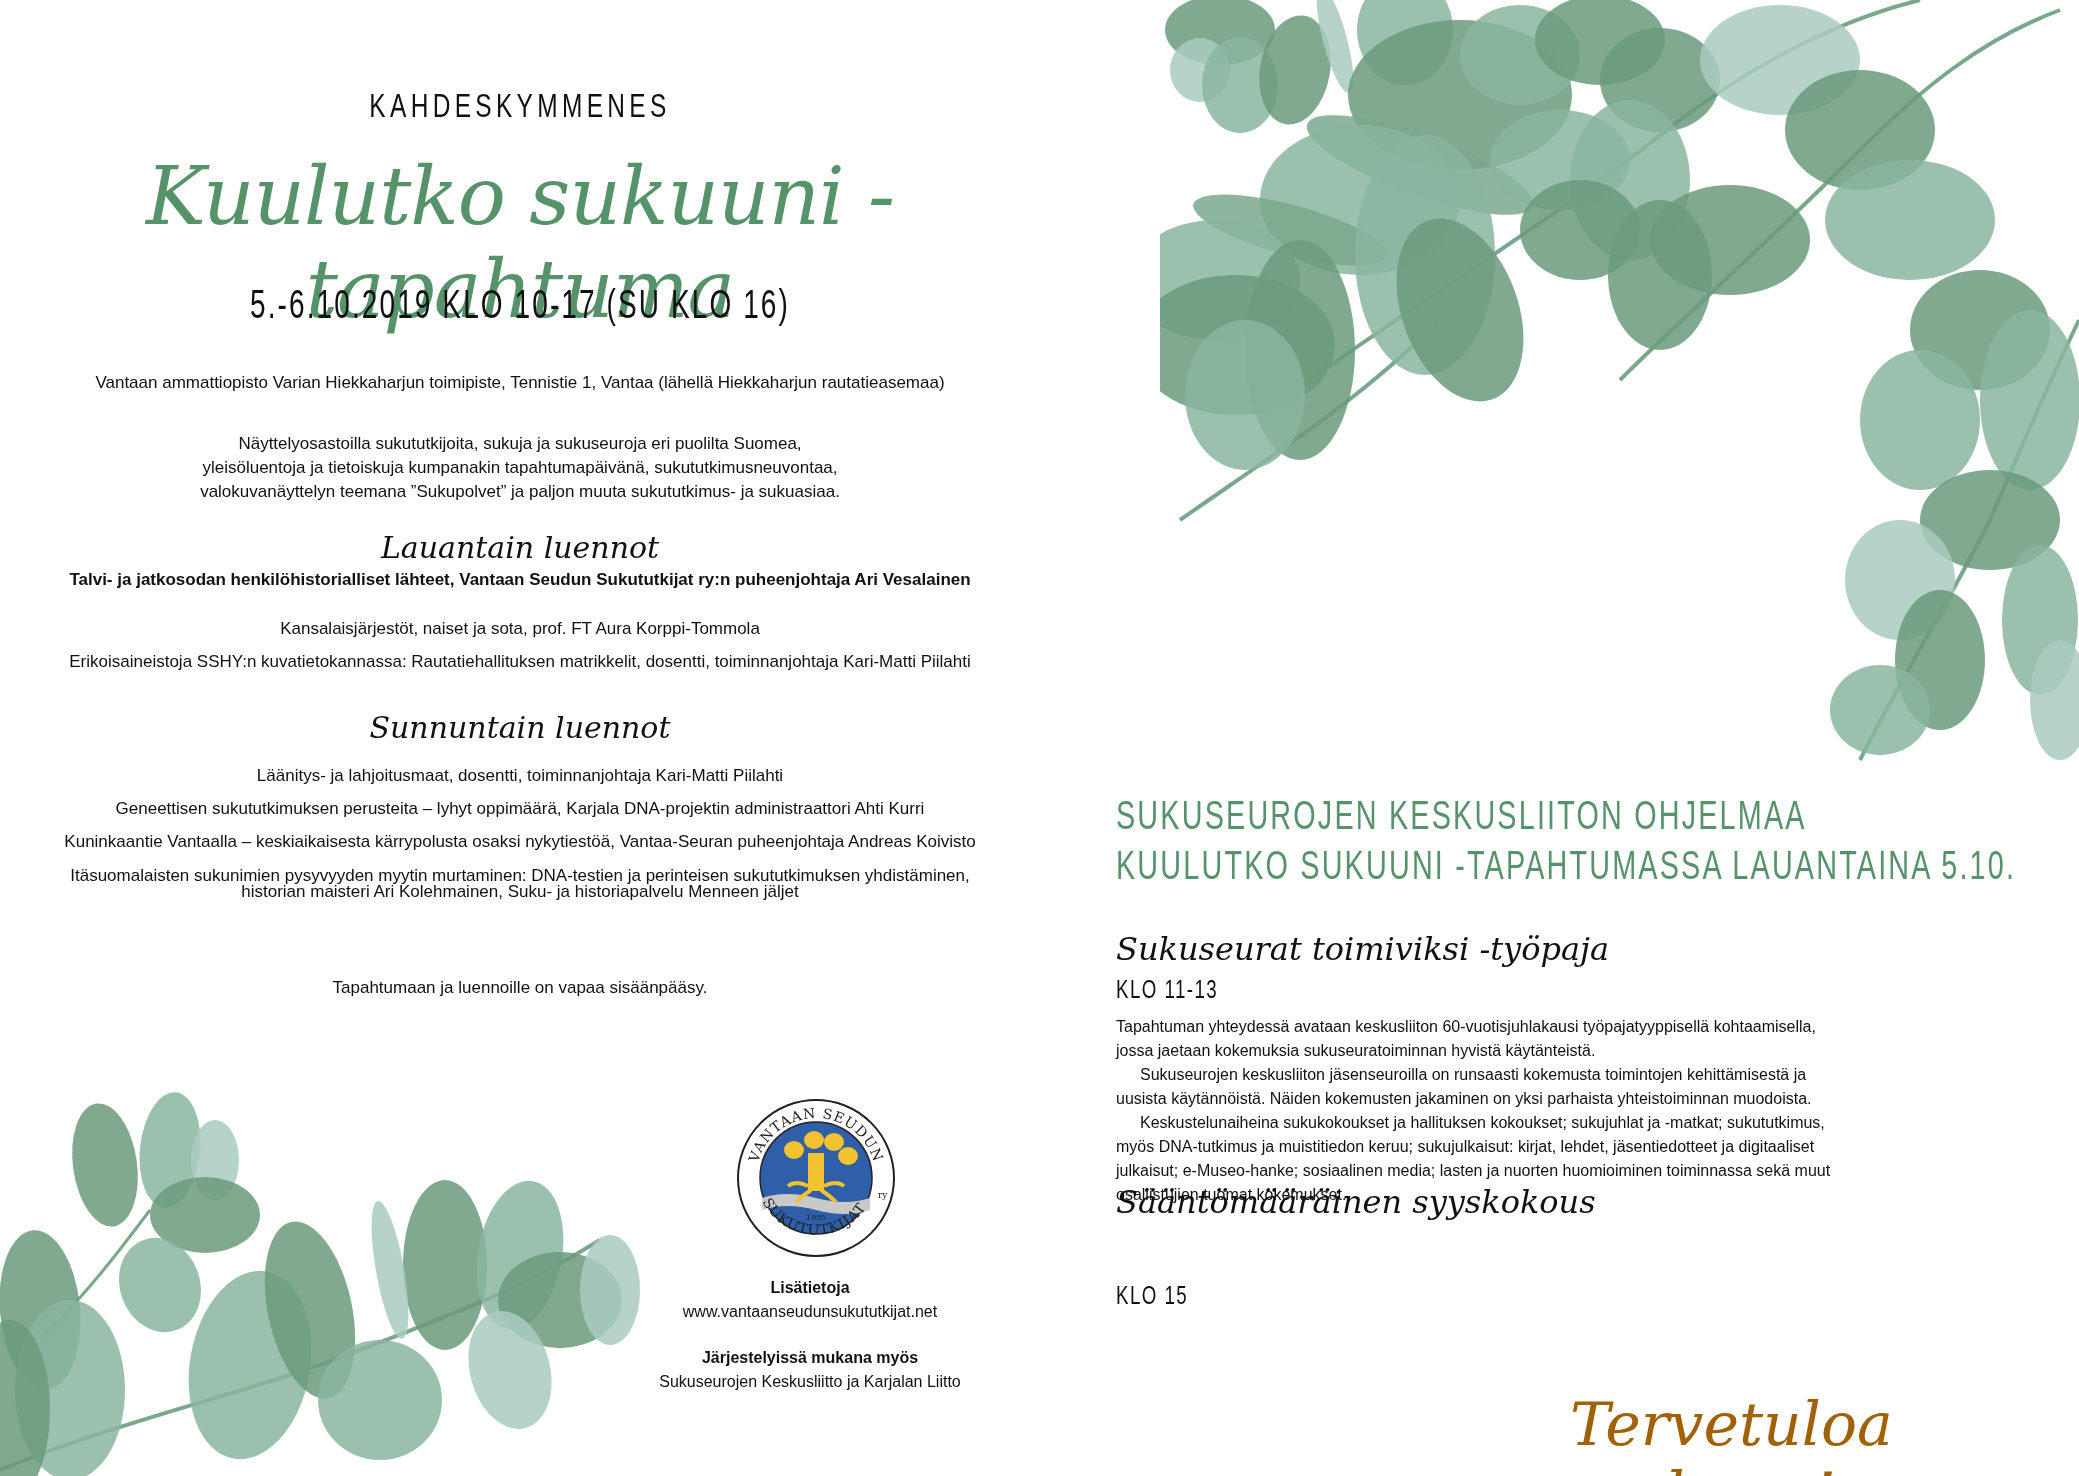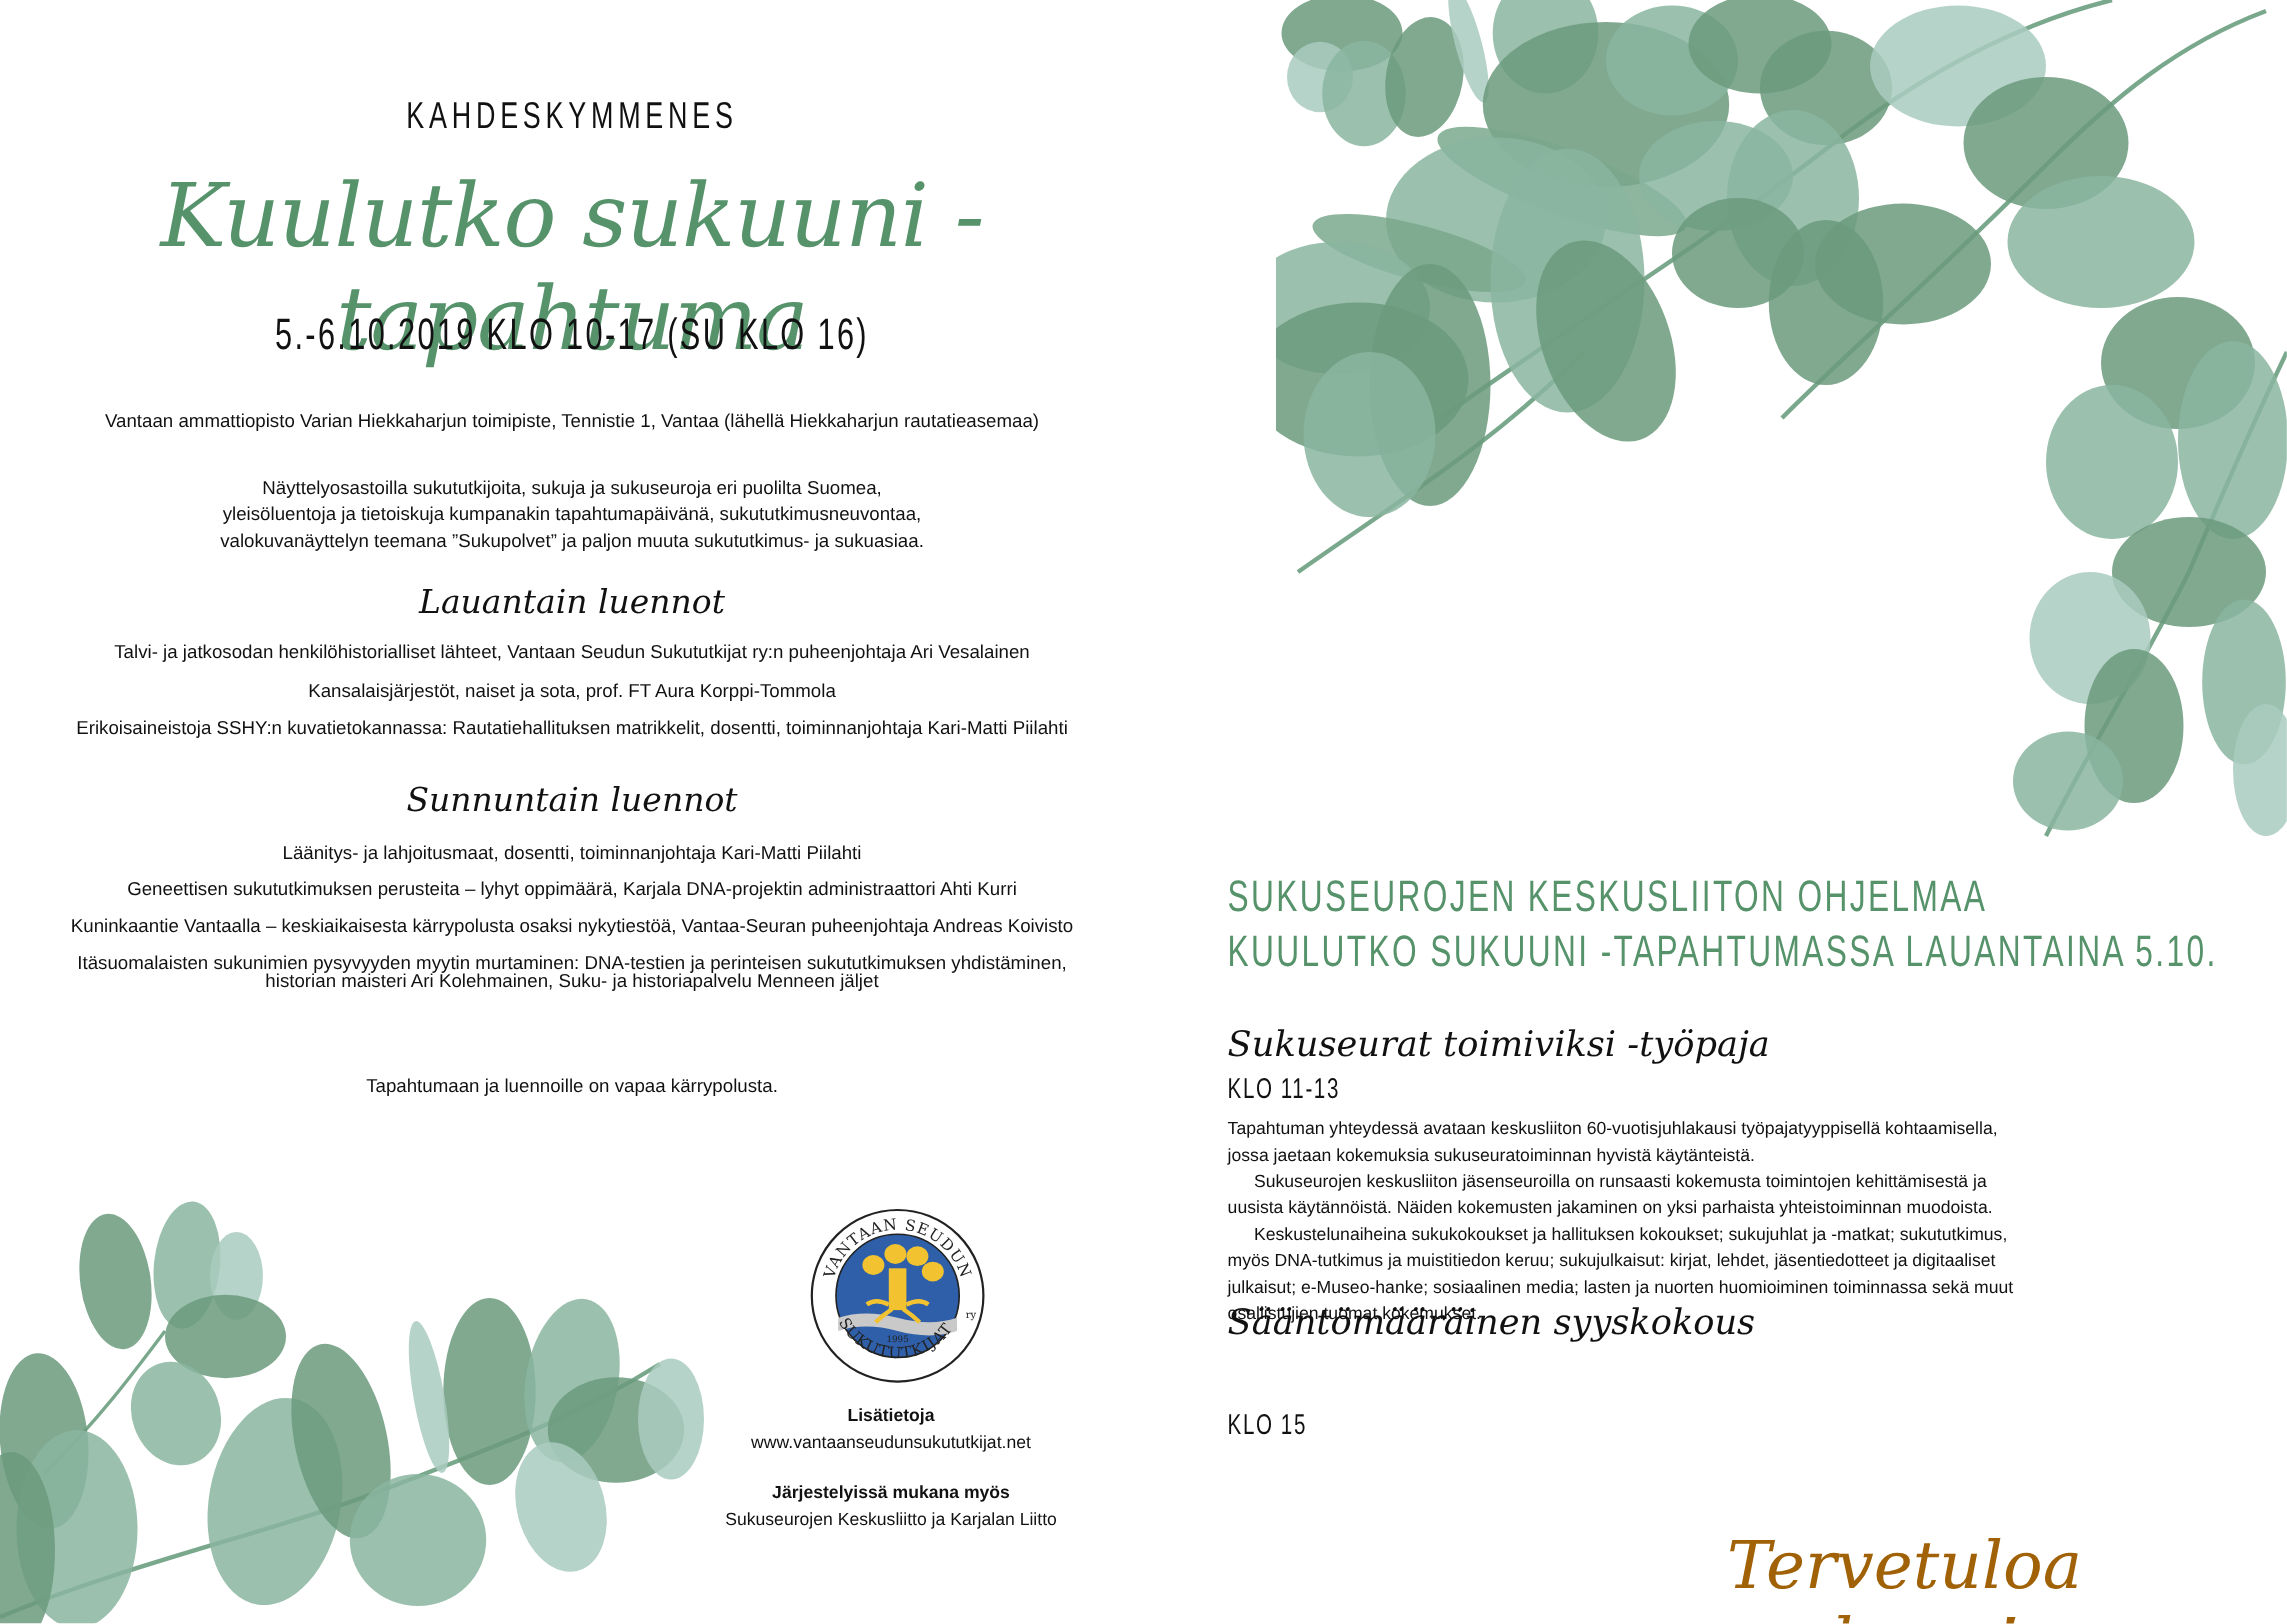--- a/index.html
+++ b/index.html
@@ -81,32 +81,32 @@
 
   <div class="center venue">Vantaan ammattiopisto Varian Hiekkaharjun toimipiste, Tennistie 1, Vantaa (lähellä Hiekkaharjun rautatieasemaa)</div>
 
   <div class="center intro">
     <div>Näyttelyosastoilla sukututkijoita, sukuja ja sukuseuroja eri puolilta Suomea,</div>
     <div>yleisöluentoja ja tietoiskuja kumpanakin tapahtumapäivänä, sukututkimusneuvontaa,</div>
     <div>valokuvanäyttelyn teemana ”Sukupolvet” ja paljon muuta sukututkimus- ja sukuasiaa.</div>
   </div>
 
   <div class="center sec-head" style="top:530px;">Lauantain luennot</div>
-  <div class="center sec-item" style="top:581px;">Talvi- ja jatkosodan henkilöhistorialliset lähteet, Vantaan Seudun Sukututkijat ry:n puheenjohtaja Ari Vesalainen</div>
+  <div class="center sec-item" style="top:568px;font-weight:bold;">Talvi- ja jatkosodan henkilöhistorialliset lähteet, Vantaan Seudun Sukututkijat ry:n puheenjohtaja Ari Vesalainen</div>
   <div class="center sec-item" style="top:617px;">Kansalaisjärjestöt, naiset ja sota, prof. FT Aura Korppi-Tommola</div>
   <div class="center sec-item" style="top:650px;">Erikoisaineistoja SSHY:n kuvatietokannassa: Rautatiehallituksen matrikkelit, dosentti, toiminnanjohtaja Kari-Matti Piilahti</div>
 
   <div class="center sec-head" style="top:710px;">Sunnuntain luennot</div>
   <div class="center sec-item" style="top:764px;">Läänitys- ja lahjoitusmaat, dosentti, toiminnanjohtaja Kari-Matti Piilahti</div>
   <div class="center sec-item" style="top:797px;">Geneettisen sukututkimuksen perusteita – lyhyt oppimäärä, Karjala DNA-projektin administraattori Ahti Kurri</div>
   <div class="center sec-item" style="top:830px;">Kuninkaantie Vantaalla – keskiaikaisesta kärrypolusta osaksi nykytiestöä, Vantaa-Seuran puheenjohtaja Andreas Koivisto</div>
   <div class="center sec-item" style="top:864px;">Itäsuomalaisten sukunimien pysyvyyden myytin murtaminen: DNA-testien ja perinteisen sukututkimuksen yhdistäminen,</div>
   <div class="center sec-item" style="top:880px;">historian maisteri Ari Kolehmainen, Suku- ja historiapalvelu Menneen jäljet</div>
 
-  <div class="center sec-item" style="top:976px;">Tapahtumaan ja luennoille on vapaa kärrypolusta.</div>
+  <div class="center sec-item" style="top:976px;">Tapahtumaan ja luennoille on vapaa sisäänpääsy.</div>
 
   <svg class="deco" style="left:0; top:1090px;" width="640" height="386" viewBox="0 0 640 386">
     <g fill-opacity="0.85">
       <path d="M0 380 C120 330 260 300 360 260 C450 225 520 200 600 150" stroke="#7aa88c" stroke-width="4" fill="none"></path>
       <path d="M40 250 C90 200 120 160 150 120" stroke="#7aa88c" stroke-width="3" fill="none"></path>
       <ellipse cx="105" cy="75" rx="32" ry="62" fill="#6b9a7c" transform="rotate(-8 105 75)"></ellipse>
       <ellipse cx="170" cy="60" rx="30" ry="58" fill="#8ab5a0" transform="rotate(6 170 60)"></ellipse>
       <ellipse cx="215" cy="70" rx="24" ry="40" fill="#a9cbbf"></ellipse>
       <ellipse cx="205" cy="125" rx="55" ry="38" fill="#6b9a7c"></ellipse>
       <ellipse cx="160" cy="195" rx="40" ry="48" fill="#8ab5a0" transform="rotate(-20 160 195)"></ellipse>

